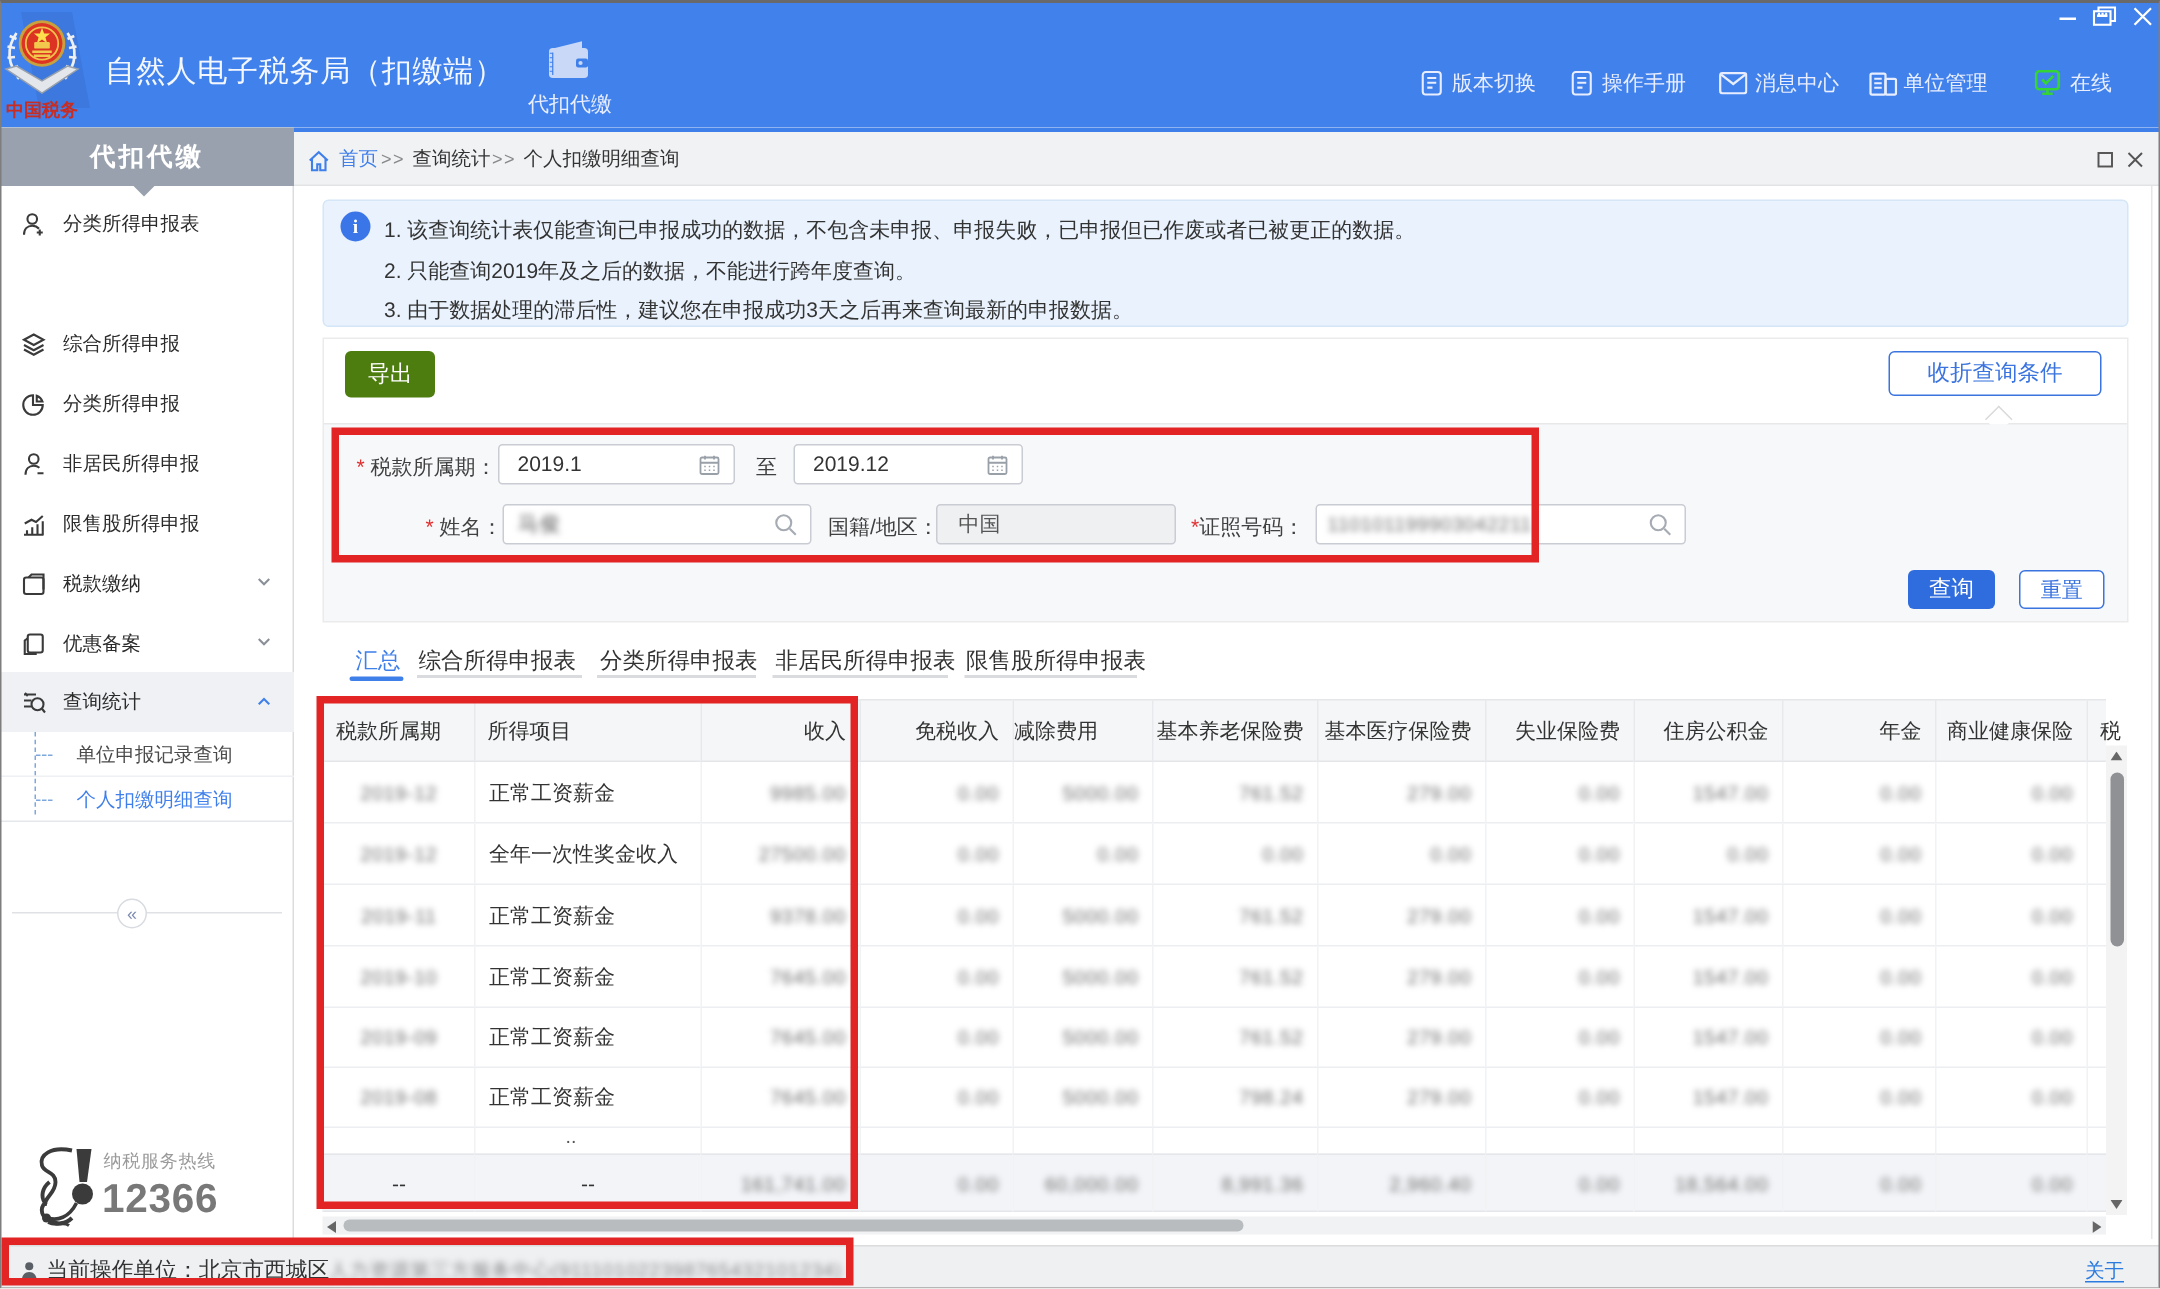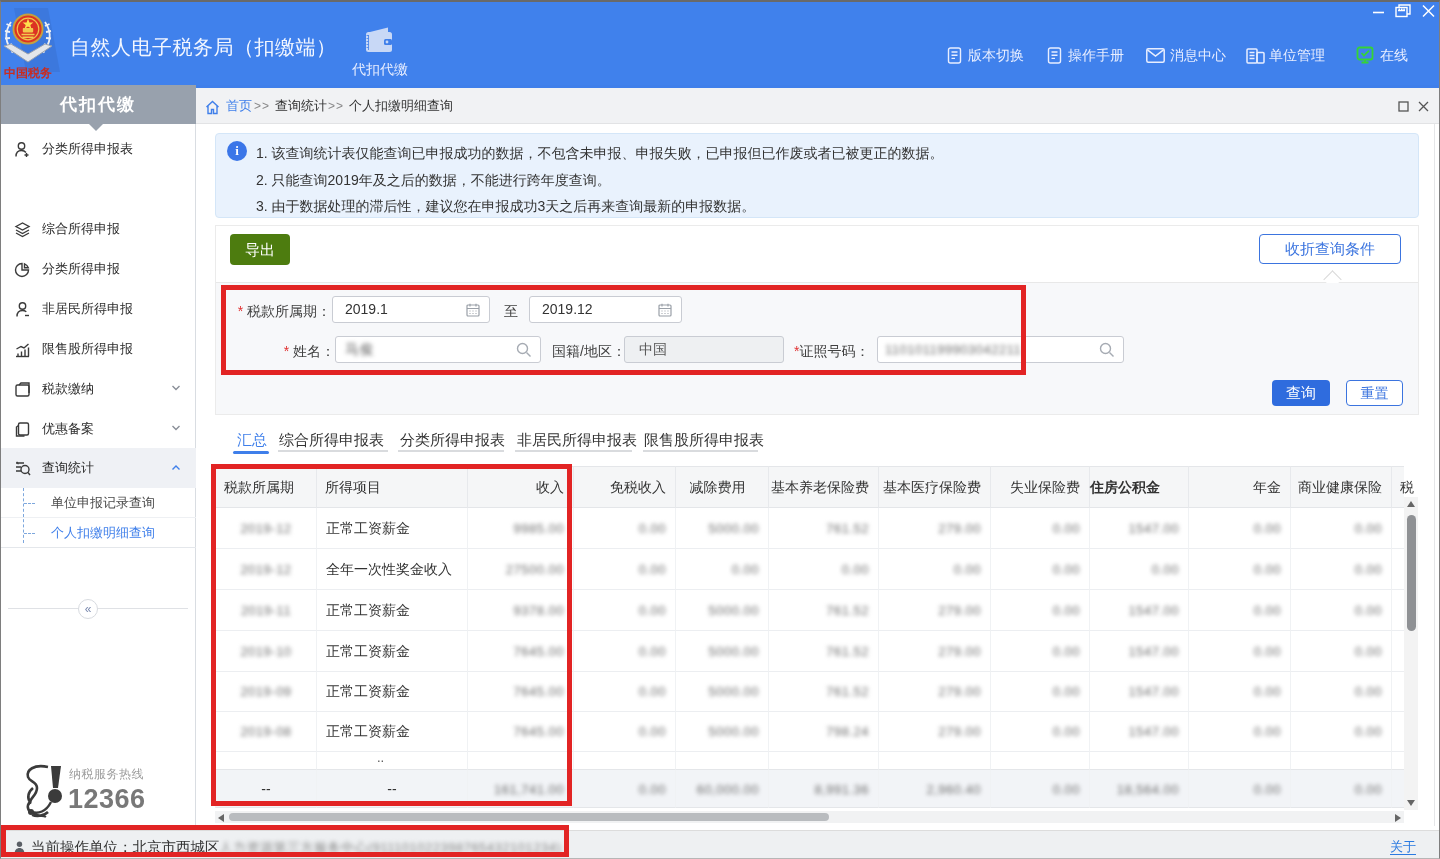--- a/index.html
+++ b/index.html
@@ -305,25 +305,25 @@
   <div class="tabu" style="left:202px;width:106px;"></div>
   <div class="tab" style="left:321px;">非居民所得申报表</div>
   <div class="tabu" style="left:319px;width:117px;"></div>
   <div class="tab" style="left:448px;">限售股所得申报表</div>
   <div class="tabu" style="left:447px;width:115px;"></div>
   <div class="abs" id="tablewrap">
     <div class="th" style="left:0px;width:101px;padding-left:8px;">税款所属期</div>
     <div class="th" style="left:101px;width:151px;padding-left:8px;">所得项目</div>
     <div class="th" style="left:252px;width:106px;text-align:right;padding-right:9px;">收入</div>
     <div class="th" style="left:358px;width:102px;text-align:right;padding-right:9px;">免税收入</div>
-    <div class="th" style="left:460px;width:93px;text-align:center;padding-right:9px;">减除费用</div>
+    <div class="th" style="left:460px;width:93px;text-align:left;padding-right:9px;">减除费用</div>
     <div class="th" style="left:553px;width:110px;text-align:right;padding-right:9px;">基本养老保险费</div>
     <div class="th" style="left:663px;width:112px;text-align:right;padding-right:9px;">基本医疗保险费</div>
     <div class="th" style="left:775px;width:99px;text-align:right;padding-right:9px;">失业保险费</div>
-    <div class="th" style="left:874px;width:99px;padding-right:9px;font-weight:bold;">住房公积金</div>
+    <div class="th" style="left:874px;width:99px;text-align:right;padding-right:9px;">住房公积金</div>
     <div class="th" style="left:973px;width:102px;text-align:right;padding-right:9px;">年金</div>
     <div class="th" style="left:1075px;width:101px;text-align:right;padding-right:9px;">商业健康保险</div>
     <div class="th" style="left:1176px;width:13px;padding-left:8px;">税</div>
     <div class="td" style="left:0px;top:42px;width:101px;height:41px;line-height:40px;text-align:center;"><span class="blurred" style="font-size:13px;">2019-12</span></div>
     <div class="td" style="left:101px;top:42px;width:151px;height:41px;line-height:40px;padding-left:9px;">正常工资薪金</div>
     <div class="td" style="left:252px;top:42px;width:106px;height:41px;line-height:40px;text-align:right;padding-right:9px;"><span class="blurred" style="font-size:13px;">9985.00</span></div>
     <div class="td" style="left:358px;top:42px;width:102px;height:41px;line-height:40px;text-align:right;padding-right:9px;"><span class="blurred" style="font-size:13px;">0.00</span></div>
     <div class="td" style="left:460px;top:42px;width:93px;height:41px;line-height:40px;text-align:right;padding-right:9px;"><span class="blurred" style="font-size:13px;">5000.00</span></div>
     <div class="td" style="left:553px;top:42px;width:110px;height:41px;line-height:40px;text-align:right;padding-right:9px;"><span class="blurred" style="font-size:13px;">761.52</span></div>
     <div class="td" style="left:663px;top:42px;width:112px;height:41px;line-height:40px;text-align:right;padding-right:9px;"><span class="blurred" style="font-size:13px;">279.00</span></div>

